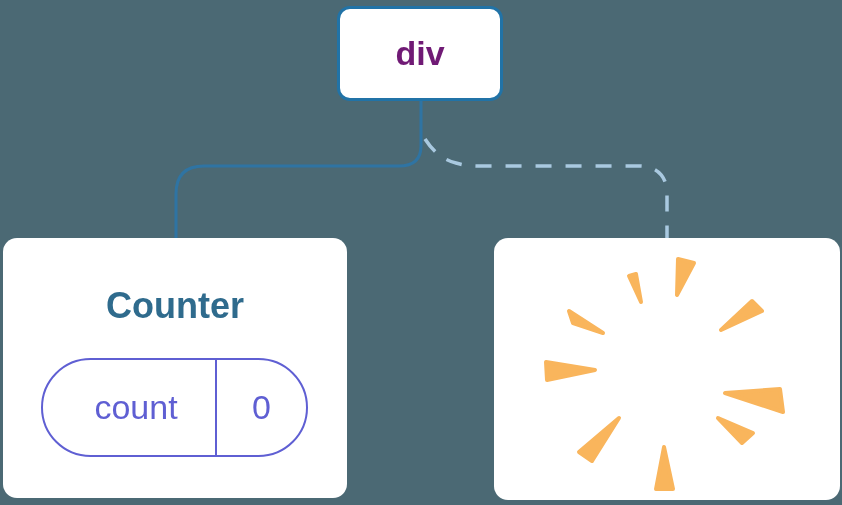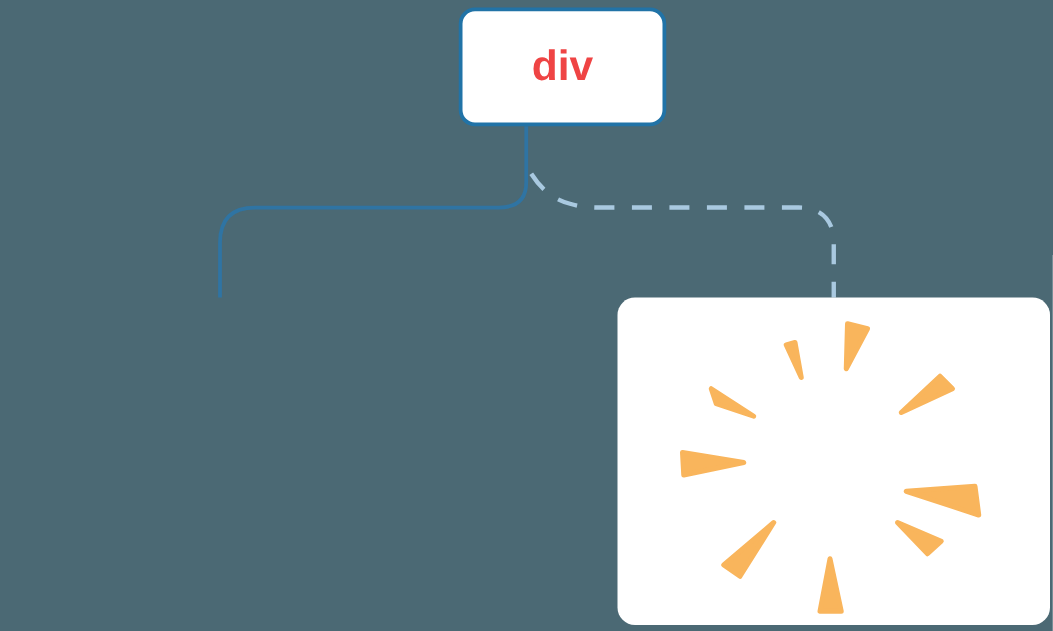--- a/index.html
+++ b/index.html
@@ -106,24 +106,31 @@
 </head>
 <body>
 
 <div class="stage" style="background-color: rgb(75, 105, 116);">
 
   <svg class="connector-layer" viewBox="0 0 842 505" xmlns="http://www.w3.org/2000/svg">
     <path d="M 421 101 L 421 146 Q 421 166 399 166 L 204 166 Q 176 166 176 194 L 176 238" fill="none" stroke="#2f74a3" stroke-width="3"></path>
     <path d="M 425 139 C 434 153 444 160 456 163 C 463 165 469 166 478 166 L 639 166 C 657 166 667 176 667 194 L 667 238" fill="none" stroke="#a9c9e0" stroke-width="3.5" stroke-dasharray="16 14"></path>
   </svg>
 
-  <div class="node root-node" style="border-color: rgb(33, 115, 167); color: #ef4444; margin-left: 30px;">
+  <div class="node root-node" style="border-color: rgb(33, 115, 167); color: #701a75;">
     <span>div</span>
   </div>
 
+  <div class="node counter-node">
+    <div class="counter-title" style="color: rgb(47, 107, 141);">Counter</div>
+    <div class="state-pill" style="border-color: rgb(95, 95, 211); color: rgb(95, 95, 211);">
+      <div class="pill-name" style="border-right-color: rgb(95, 95, 211);">count</div>
+      <div class="pill-value">0</div>
+    </div>
+  </div>
 
   <div class="node poof-node">
     <svg viewBox="0 0 346 262" xmlns="http://www.w3.org/2000/svg">
       <g stroke-width="4" stroke-linejoin="round" fill="#f9b55c" stroke="#f9b55c">
         <polygon points="183,57 184,21 200,25" fill="#f9b55c" stroke="#f9b55c"></polygon>
         <polygon points="147,64 135,38 142,36" fill="#f9b55c" stroke="#f9b55c"></polygon>
         <polygon points="227,92 258,63 268,73" fill="#f9b55c" stroke="#f9b55c"></polygon>
         <polygon points="109,95 75,73 79,85" fill="#f9b55c" stroke="#f9b55c"></polygon>
         <polygon points="101,132 52,124 53,142" fill="#f9b55c" stroke="#f9b55c"></polygon>
         <polygon points="125,180 85,214 98,223" fill="#f9b55c" stroke="#f9b55c"></polygon>

